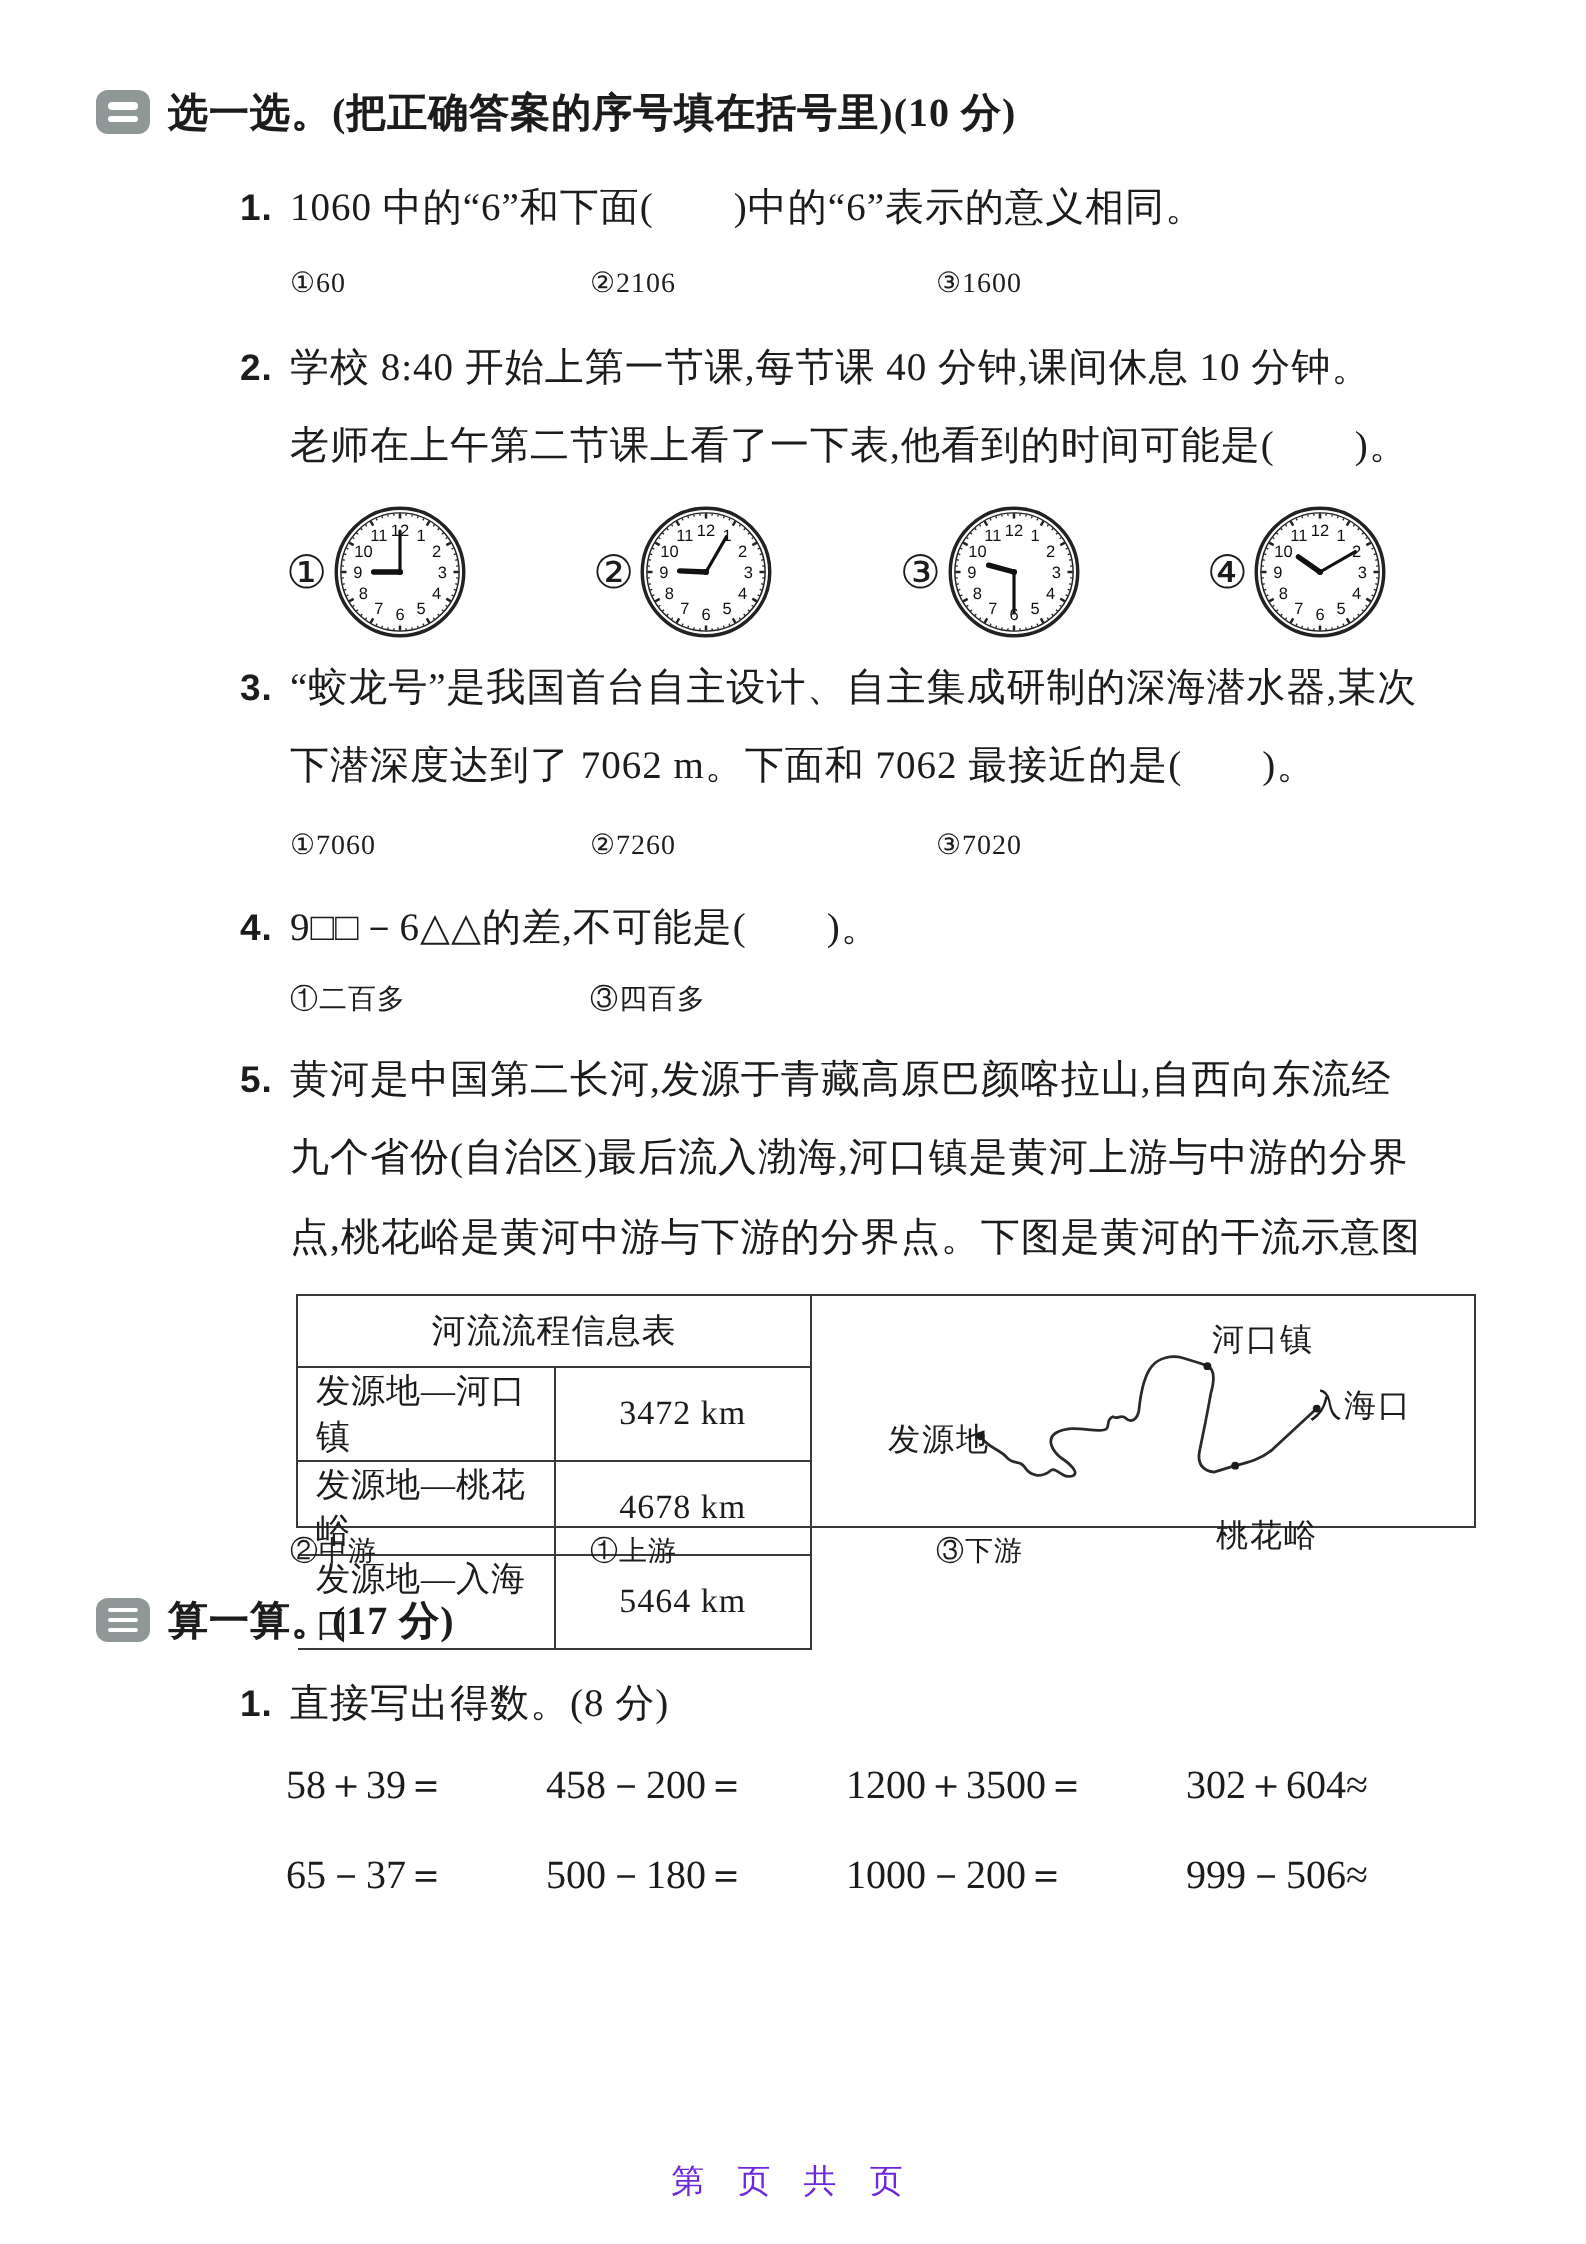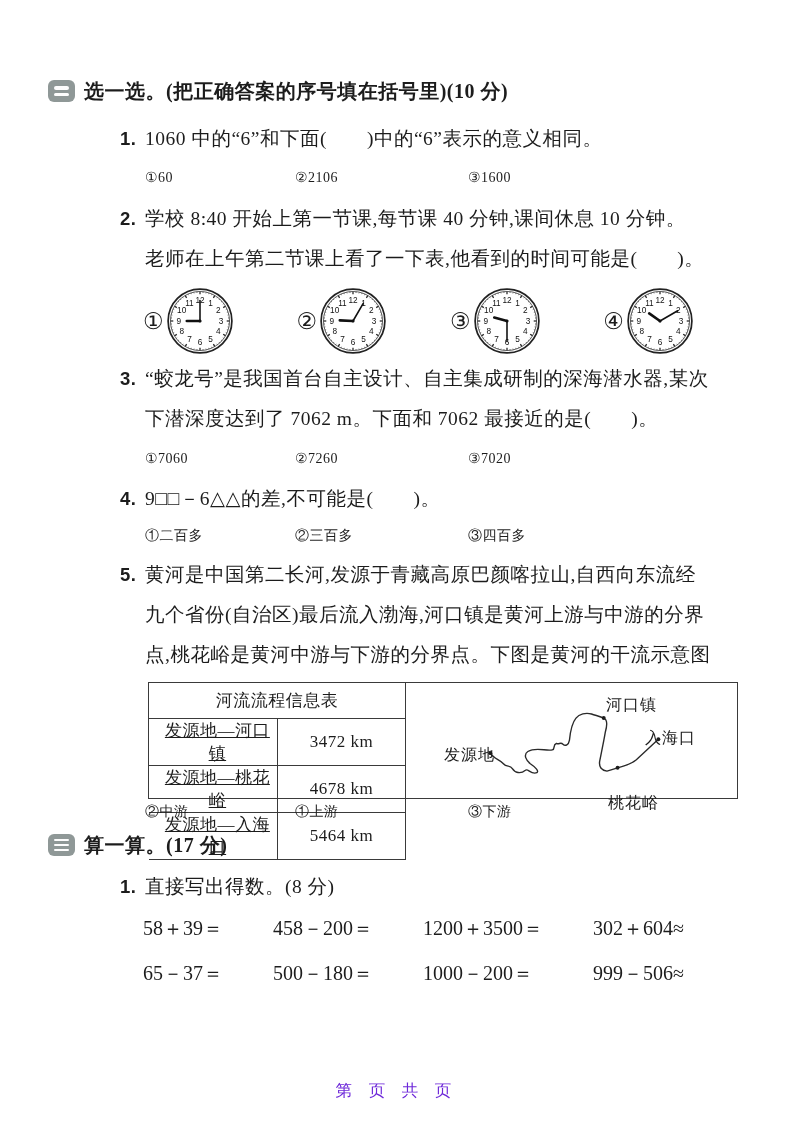--- a/index.html
+++ b/index.html
@@ -1,21 +1,21 @@
 <!DOCTYPE html>
 <html><head>
 <meta charset="utf-8">
 <style>
   html,body{margin:0;padding:0;}
   body{
     width:793px;height:1122px;background:#ffffff;position:relative;
     font-family:"Liberation Serif","DejaVu Serif",serif;color:#1c1c1c;
     overflow:hidden;
   }
-  .sheet{position:absolute;inset:0;padding:78px 50px 0 48px;box-sizing:border-box;}
+  .sheet{position:absolute;inset:0;padding:43px 50px 0 48px;box-sizing:border-box;}
   .sec-header{display:flex;align-items:center;height:26px;margin-bottom:22px;}
   .sec-header.h2{margin-bottom:16px;margin-top:0;}
   .badge{width:27px;height:22px;border-radius:6px;background:#8f9897;display:flex;
     flex-direction:column;justify-content:center;align-items:center;gap:3px;margin-right:9px;flex:0 0 auto;}
   .badge .bar{width:15px;height:3.2px;background:#fdfdfd;border-radius:2px;}
   .badge.three .bar{height:2.6px;}
   .badge.three{gap:2.4px;}
   .sec-title{font-weight:bold;font-size:20px;letter-spacing:.5px;}
   .line{height:26px;line-height:26px;font-size:19.5px;letter-spacing:.5px;margin-bottom:14px;white-space:nowrap;}
   .qfirst{padding-left:72px;}
@@ -31,21 +31,21 @@
   .clock-unit{display:flex;align-items:center;gap:3px;}
   .clock-label{font-size:23px;line-height:1;}
   .clock-face{width:66px;height:66px;}
   .riverbox{margin-left:100px;width:590px;height:117px;border:1.6px solid #3a3a3a;
     display:flex;box-sizing:border-box;}
   table.flowtab{border-collapse:collapse;width:257px;flex:0 0 auto;table-layout:fixed;}
   table.flowtab td{border:1.5px solid #3a3a3a;font-size:17px;padding:0;height:34.5px;
     text-align:center;letter-spacing:.5px;}
   table.flowtab tr:first-child td{border-top:none;}
   table.flowtab td:first-child{border-left:none;}
-  table.flowtab td.lbl{width:154px;text-align:center;padding-left:9px;text-decoration:underline;}
+  table.flowtab td.lbl{width:154px;text-align:left;padding-left:9px;}
   table.flowtab td.val{font-family:"Liberation Serif","DejaVu Serif",serif;}
   .diagram{position:relative;flex:1;}
   .diagram svg{position:absolute;inset:0;}
   .map-label{position:absolute;font-size:16px;letter-spacing:1px;white-space:nowrap;}
   .math-grid{display:grid;grid-template-columns:130px 150px 170px auto;padding-left:95px;
     height:26px;line-height:26px;font-size:20px;}
   .footer{position:absolute;left:0;top:1080px;width:100%;text-align:center;
     font-size:16.5px;letter-spacing:6px;color:#6d28d9;
     font-family:"Liberation Sans","DejaVu Sans",sans-serif;}
 </style>
@@ -415,21 +415,20 @@
     <span>①7060</span>
     <span>②7260</span>
     <span>③7020</span>
   </div>
 
   <div class="line qfirst mb11">
     <span class="qnum">4.</span><span>9□□－6△△的差,不可能是(　　)。</span>
   </div>
   <div class="opts mb13">
     <span>①二百多</span>
-    <span>②三百多</span>
     <span>③四百多</span>
   </div>
 
   <div class="line qfirst">
     <span class="qnum">5.</span><span>黄河是中国第二长河,发源于青藏高原巴颜喀拉山,自西向东流经</span>
   </div>
   <div class="line qcont">九个省份(自治区)最后流入渤海,河口镇是黄河上游与中游的分界</div>
   <div class="line qcont">点,桃花峪是黄河中游与下游的分界点。下图是黄河的干流示意图</div>
 
   <div class="riverbox">
@@ -464,21 +463,21 @@
                  C 196 40 201 41 205 43 C 210 45 209 53 207 60
                  C 205 72 202 86 200 96 C 199 103 202 107 209 108
                  L 222 104 C 230 102 238 100 245 94 L 272 69" fill="none" stroke="#2a2a2a" stroke-width="1.7" stroke-linejoin="round" stroke-linecap="round"></path>
         <circle cx="66" cy="86" r="2.4" fill="#1c1c1c"></circle>
         <circle cx="205" cy="43" r="2.4" fill="#1c1c1c"></circle>
         <circle cx="222" cy="104" r="2.4" fill="#1c1c1c"></circle>
         <circle cx="272" cy="69" r="2.4" fill="#1c1c1c"></circle>
       </svg>
       <span class="map-label" style="left:38px;top:62px;">发源地</span>
       <span class="map-label" style="left:200px;top:12px;">河口镇</span>
-      <span class="map-label" style="left:239px;top:45px;">入海口</span>
+      <span class="map-label" style="left:249px;top:45px;">入海口</span>
       <span class="map-label" style="left:202px;top:110px;">桃花峪</span>
     </div>
   </div>
 
   <div class="opts mb7">
     <span>②中游</span>
     <span>①上游</span>
     <span>③下游</span>
   </div>
 

